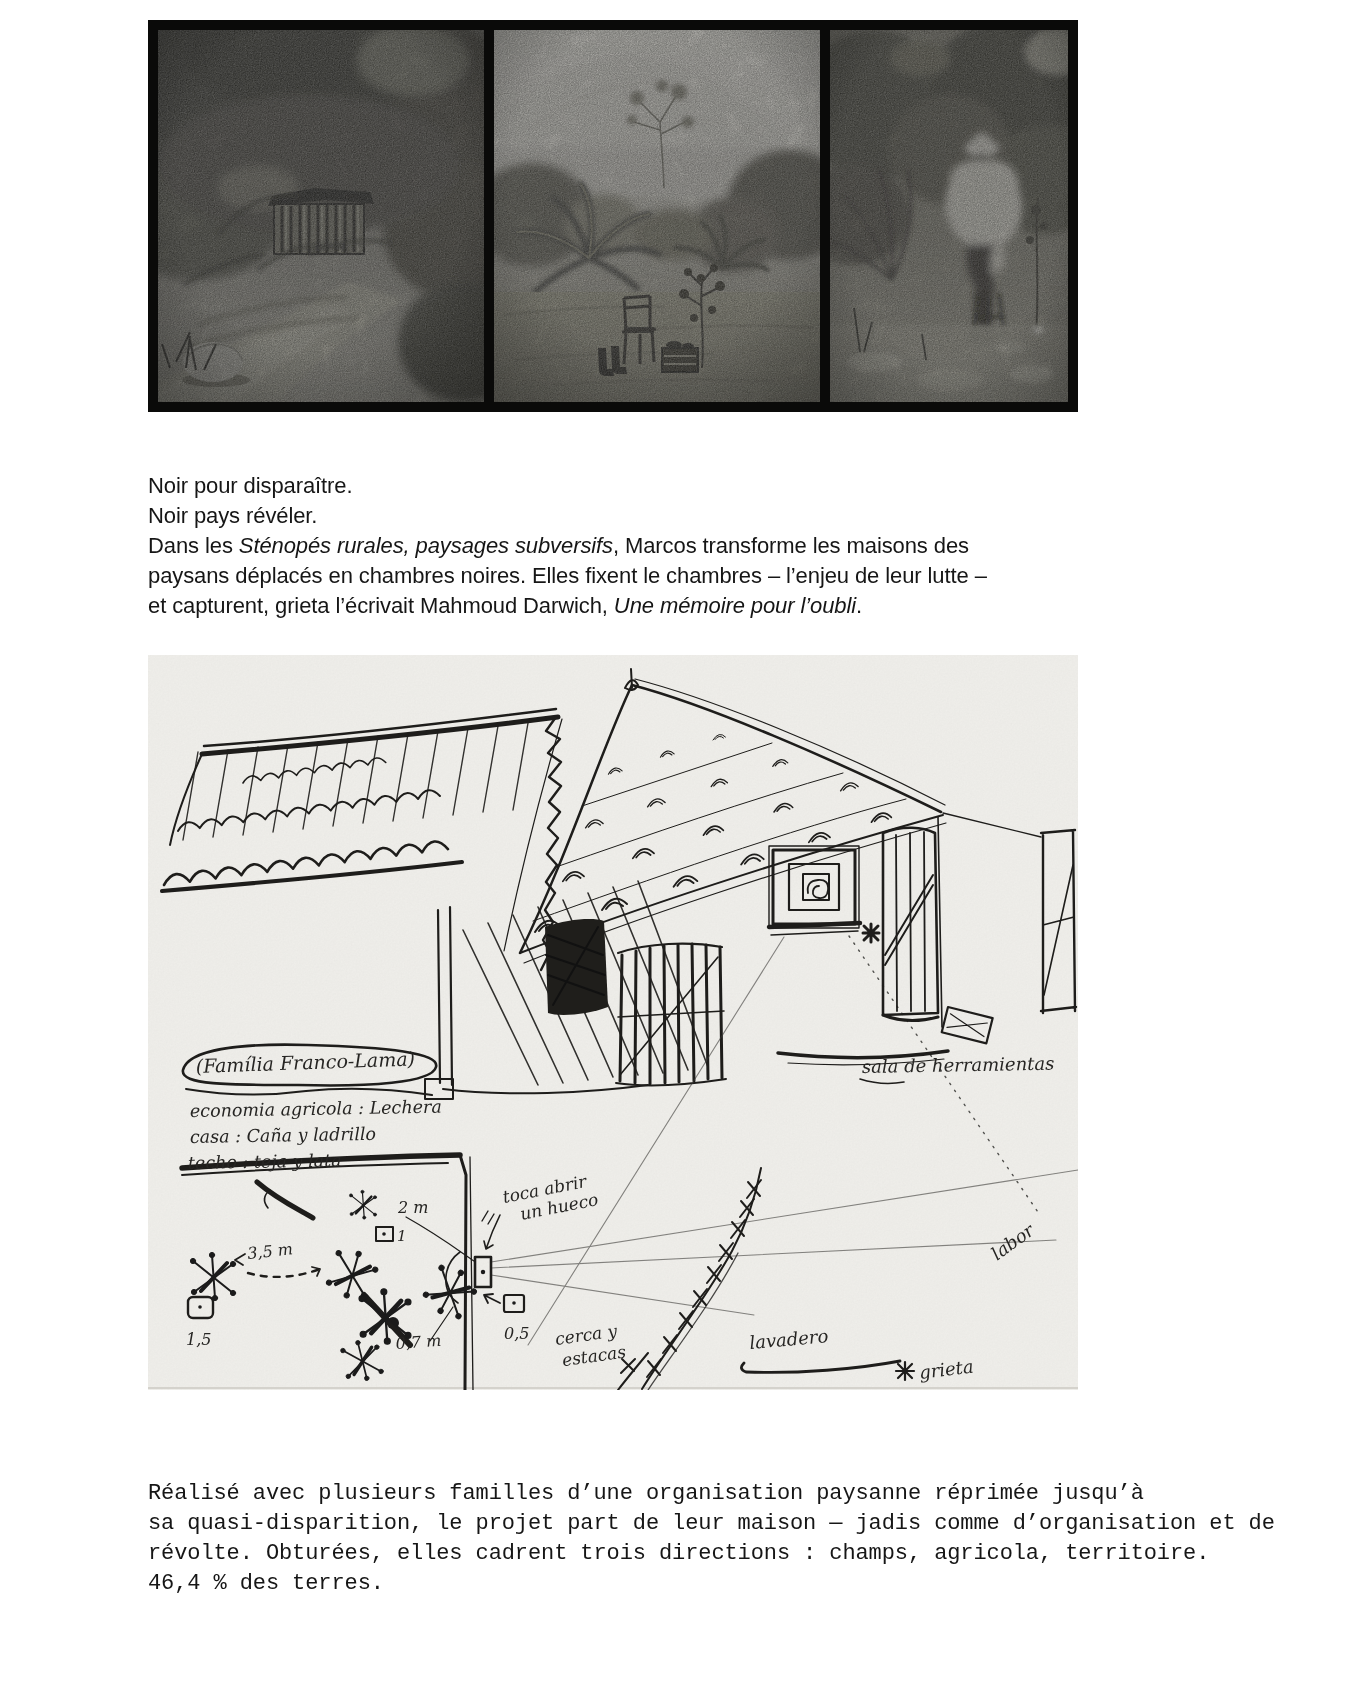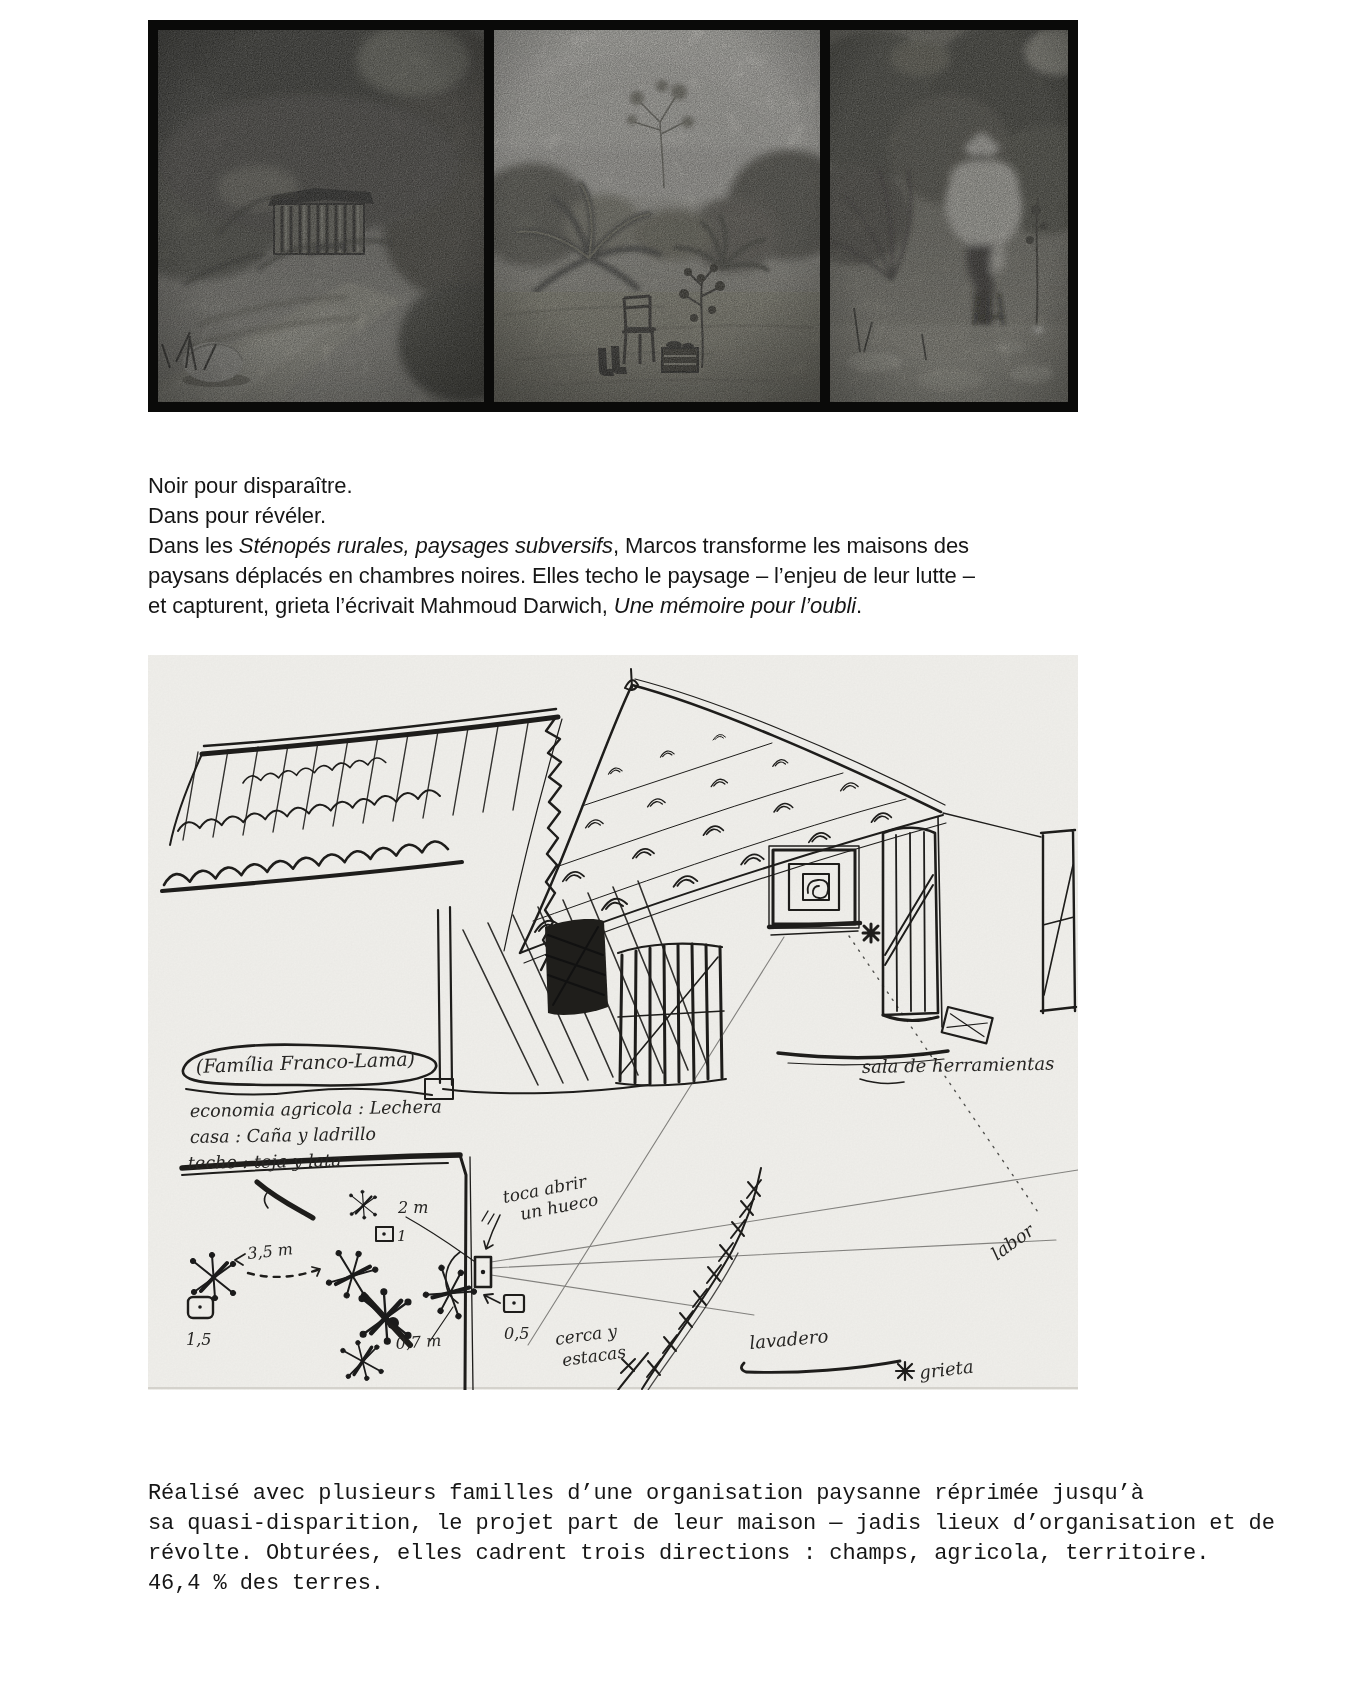--- a/index.html
+++ b/index.html
@@ -308,23 +308,23 @@
         <rect width="238" height="372" filter="url(#p3m)" opacity="0.2"></rect>
         <rect width="238" height="372" filter="url(#p3g)" opacity="0.5"></rect>
         <rect width="238" height="372" filter="url(#p3l)" opacity="0.33"></rect>
         <rect width="238" height="372" fill="url(#p3v)"></rect>
       </svg>
     </div>
   </figure>
 
   <p class="para" id="para-intro">
     <span class="line">Noir pour disparaître.</span>
-    <span class="line">Dans pour révéler.</span>
+    <span class="line">Noir pays révéler.</span>
     <span class="line"><span>Dans les </span><em>Sténopés rurales, paysages subversifs</em><span>, Marcos transforme les maisons des</span></span>
-    <span class="line">paysans déplacés en chambres noires. Elles techo le paysage – l’enjeu de leur lutte –</span>
+    <span class="line">paysans déplacés en chambres noires. Elles fixent le chambres – l’enjeu de leur lutte –</span>
     <span class="line"><span>et capturent, grieta l’écrivait Mahmoud Darwich, </span><em>Une mémoire pour l’oubli</em><span>.</span></span>
   </p>
 
   <div class="sketch-wrap">
     <svg width="930" height="735" viewBox="0 0 930 735">
       <defs>
         <filter id="sn">
             <feTurbulence type="fractalNoise" baseFrequency="0.6" numOctaves="2" stitchTiles="stitch"></feTurbulence>
           <feColorMatrix type="matrix" values="0 0 0 0 0.4 0 0 0 0 0.39 0 0 0 0 0.37 0.14 0.14 0.14 0 0"></feColorMatrix>
           </filter>
@@ -563,18 +563,18 @@
         </g>
         <text class="hw" font-size="18" transform="translate(602,694) rotate(-5)">lavadero</text>
         <text class="hw" font-size="18" transform="translate(772,724) rotate(-7)">grieta</text>
         <text class="hw" font-size="18" transform="translate(849,606) rotate(-36)">labor</text>
       </g>
     </svg>
   </div>
 
   <p class="para" id="para-outro">
     <span class="line">Réalisé avec plusieurs familles d’une organisation paysanne réprimée jusqu’à</span>
-    <span class="line">sa quasi-disparition, le projet part de leur maison — jadis lieux d’organisation et de</span>
+    <span class="line">sa quasi-disparition, le projet part de leur maison — jadis comme d’organisation et de</span>
     <span class="line">révolte. Obturées, elles cadrent trois directions : champs, agricola, territoire.</span>
     <span class="line">46,4 % des terres.</span>
   </p>
 
 </div>
 
 </body></html>

